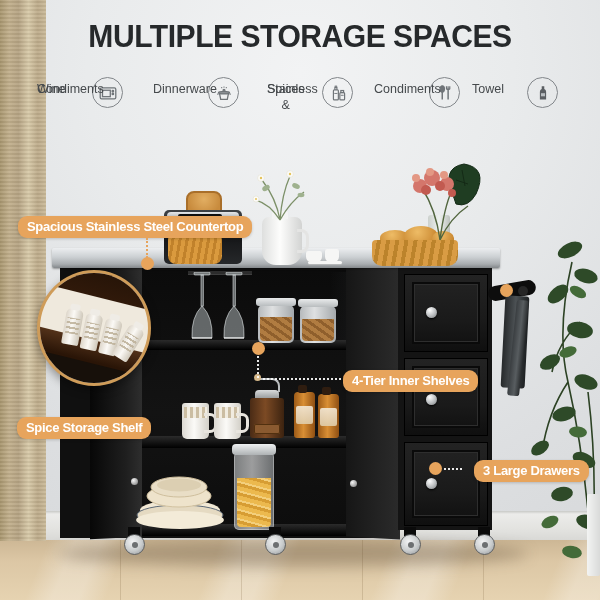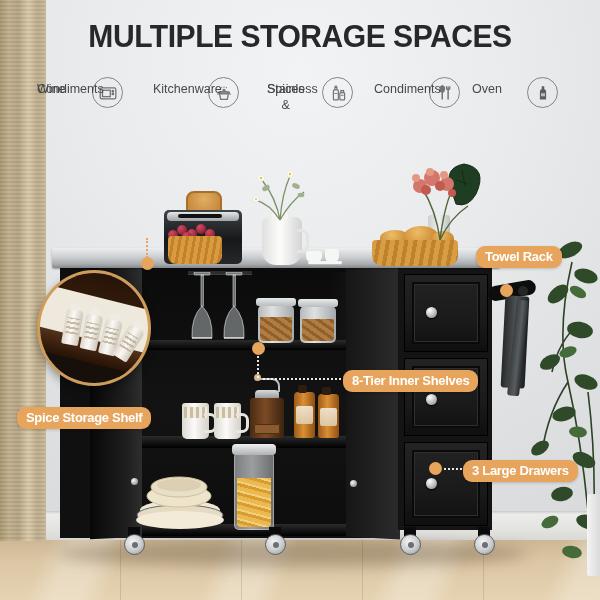--- a/index.html
+++ b/index.html
@@ -180,21 +180,21 @@
     <span class="ring">
       <svg width="22" height="22" viewBox="0 0 24 24" fill="none" stroke="#6F7478" stroke-width="1.4">
         <path d="M7 12 h10 l-1.4 7 h-7.2 z"></path>
         <ellipse cx="12" cy="11.6" rx="6" ry="1.4"></ellipse>
         <circle cx="12" cy="9" r="1"></circle>
         <path d="M9.5 5.5 v1.4 M12 4.8 v1.4 M14.5 5.5 v1.4" stroke-width="1.1"></path>
         <path d="M4.6 13.2 h1.4 M18 13.2 h1.4"></path>
       </svg>
     </span>
     <div class="cap">
-      <div>Kitchenware</div>
+      <div>Dinnerware</div>
         <div></div>
     </div>
   </div>
 
   <div class="feature" style="left:267px">
     <span class="ring">
       <svg width="22" height="22" viewBox="0 0 24 24" fill="none" stroke="#6F7478" stroke-width="1.3">
         <rect x="7" y="8.5" width="5.4" height="11" rx="1"></rect>
         <path d="M8.6 8.5 v-2.6 h2.2 v2.6"></path>
         <path d="M8.4 4.6 h2.6"></path>
@@ -225,21 +225,21 @@
   </div>
 
   <div class="feature" style="left:472px">
     <span class="ring">
       <svg width="22" height="22" viewBox="0 0 24 24" fill="none">
         <path d="M10.6 4.5 h2.8 v3.2 q2 .9 2 2.8 V19 h-6.8 v-8.5 q0-1.9 2-2.8 z" fill="#5b5f63"></path>
         <rect x="9.8" y="12.2" width="4.4" height="3.4" fill="#b9bec1"></rect>
       </svg>
     </span>
     <div class="cap">
-      <div>Oven</div>
+      <div>Towel</div>
         <div></div>
     </div>
   </div>
 
   <div class="cab-body"></div>
   <div class="cab-inner"></div>
   <div class="cab-innerlight"></div>
   <div class="shelfboard sb1"></div>
   <div class="shelfboard sb2"></div>
   <div class="shelfboard sb3"></div>
@@ -404,30 +404,30 @@
   <div class="inset">
     <div class="wedge-top"></div>
     <div class="board"></div>
     <div class="under"></div>
     <span class="bottle" style="left:24px;top:36px;transform:rotate(10deg)"></span>
     <span class="bottle" style="left:43px;top:41px;transform:rotate(12deg)"></span>
     <span class="bottle" style="left:62px;top:46px;transform:rotate(14deg)"></span>
     <span class="bottle" style="left:80px;top:52px;transform:rotate(32deg)"></span>
   </div>
 
+  <div class="badge" style="left:18px;top:216px">Spacious Stainless Steel Countertop</div>
   <div class="vdots-o" style="left:146px;top:238px;height:20px"></div>
   <span class="dot" style="left:141px;top:257px"></span>
 
-  <div class="badge" style="left:476px;top:246px">Towel Rack</div>
   <span class="dot" style="left:500px;top:284px"></span>
 
   <span class="dot" style="left:252px;top:342px"></span>
   <div class="vdots-w" style="left:257px;top:356px;height:22px"></div>
   <div class="hdots-w" style="left:263px;top:378px;width:78px"></div>
-  <div class="badge" style="left:343px;top:370px">8-Tier Inner Shelves</div>
-
-  <div class="badge" style="left:17px;top:407px">Spice Storage Shelf</div>
+  <div class="badge" style="left:343px;top:370px">4-Tier Inner Shelves</div>
+
+  <div class="badge" style="left:17px;top:417px">Spice Storage Shelf</div>
 
   <span class="dot" style="left:429px;top:462px"></span>
   <div class="hdots-w" style="left:444px;top:468px;width:18px"></div>
-  <div class="badge" style="left:463px;top:460px">3 Large Drawers</div>
+  <div class="badge" style="left:474px;top:460px">3 Large Drawers</div>
 
 </div>
 
 </body></html>

